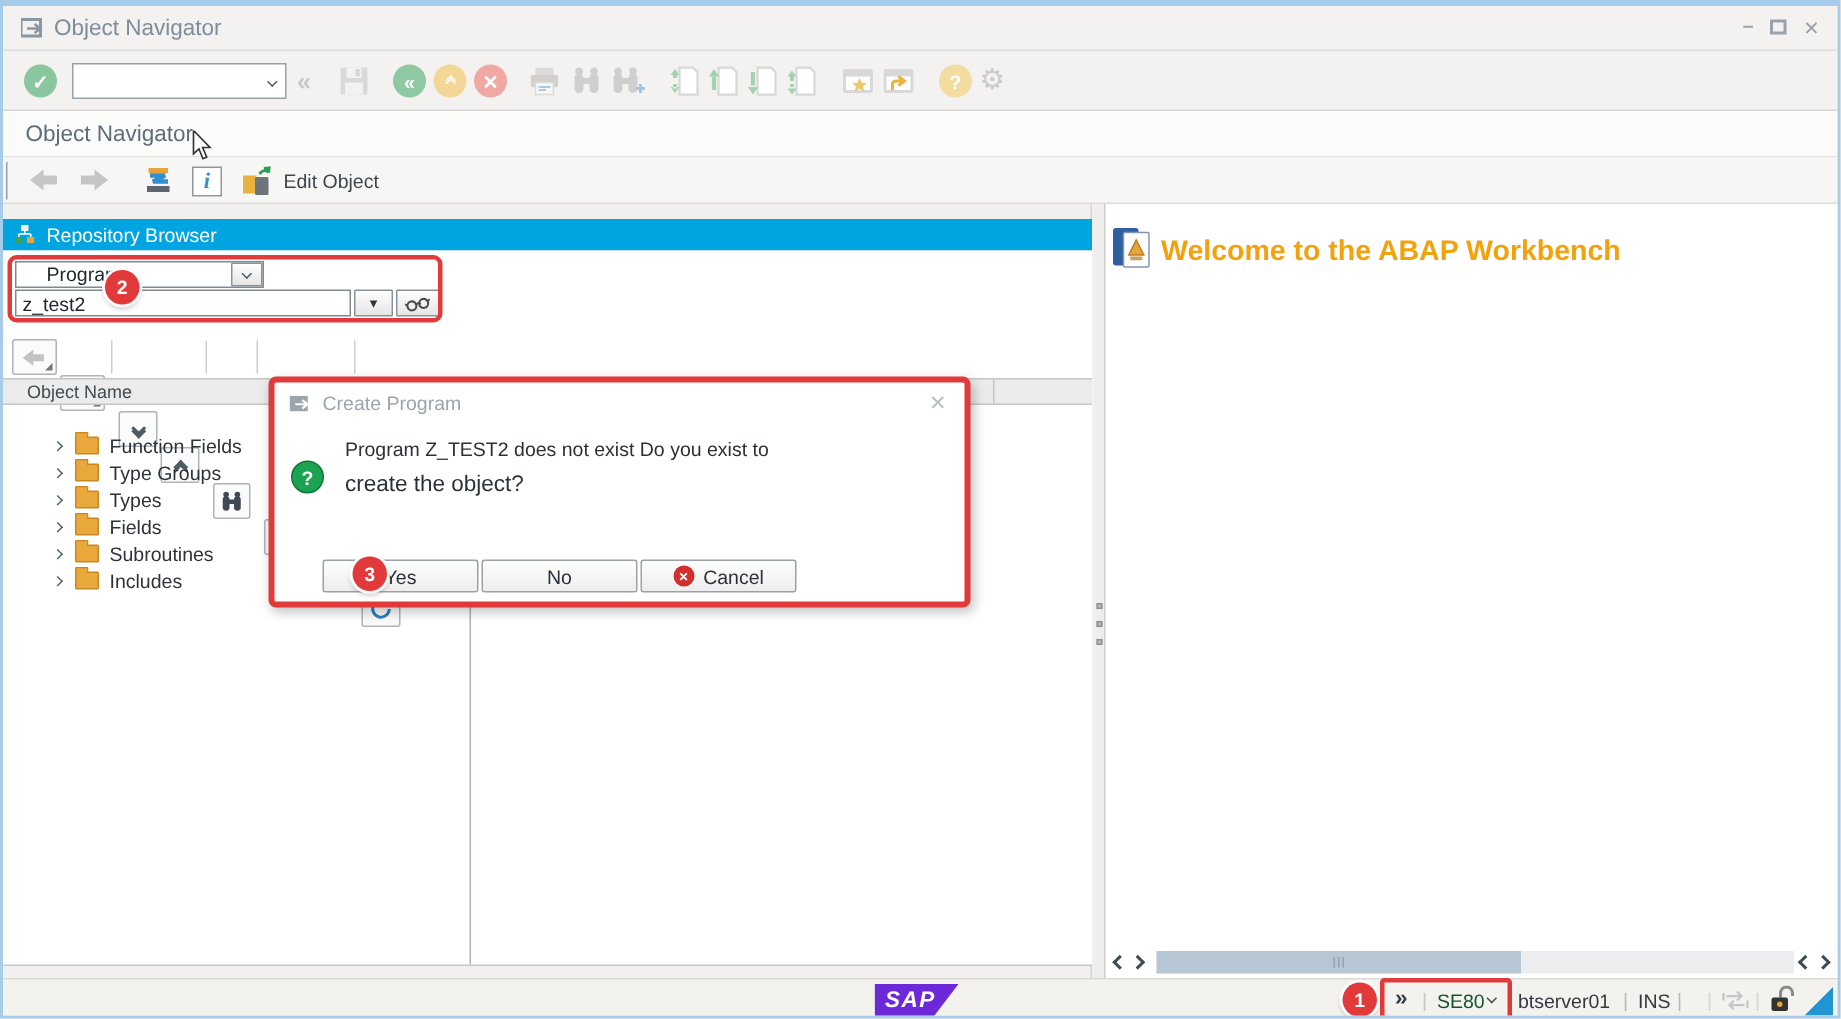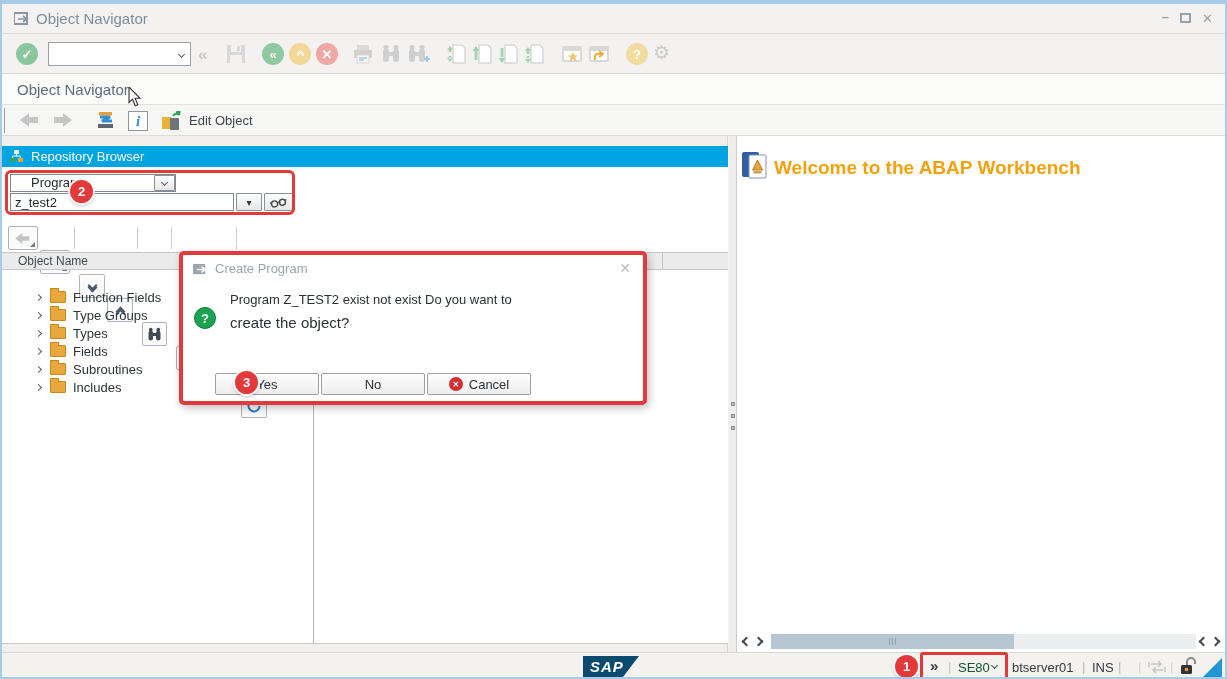--- a/index.html
+++ b/index.html
@@ -65,21 +65,21 @@
   #welcome-title { color:#f2a20d; font-size:19px; font-weight:bold; }
   #splitter { left:727px; top:132px; width:7px; height:516px; background:#efeeec; }
   .grip { width:4px; height:4px; background:#b9b9b9; border:1px solid #8f8f8f; margin:4px 0; }
   
   .sb-track { background:#ecedee; }
   .sb-thumb { background:#b6c6d3; display:flex; align-items:center; justify-content:center; gap:2px; }
   .sb-thumb i { display:block; width:1px; height:7px; background:#8fa3b2; }
   
   #statusbar { left:0; top:648px; width:100%; height:29px; background:#f3f2ef; border-top:1px solid #dbd9d6; }
   #statusbar .s { font-size:13px; color:#33393f; }
-  .saplogo { background:#0c4a6e; clip-path:polygon(0 0,100% 0,70% 100%,0 100%); color:#ffffff; font-weight:bold;
+  .saplogo { background:#6d28d9; clip-path:polygon(0 0,100% 0,70% 100%,0 100%); color:#ffffff; font-weight:bold;
              font-style:italic; font-size:15px; line-height:22px; padding-left:7px; letter-spacing:1px; }
   .tri-corner { width:0; height:0; border-bottom:19px solid #2196d3; border-left:19px solid transparent; }
   svg { display:block; }
 </style>
 </head>
 <body>
 
 <div id="root">
 
   <div class="abs" id="titlebar">
@@ -403,21 +403,21 @@
           <rect x="0" y="1" width="13" height="11" fill="#9aa5ae"></rect>
           <path d="M4 7 h8 M9 4 l4 3 -4 3" fill="none" stroke="#fff" stroke-width="1.6"></path>
         </svg>
     </span>
     <span class="abs title" style="left:32px;top:6px;">Create Program</span>
     <span class="abs" style="right:12px;top:5px;color:#b7bfc5;font-size:14px;">✕</span>
 
     <div class="abs circle" style="left:11px;top:52px;background:#1ba351;border:1px solid #0d7a38;width:22px;height:22px;">
       <span>?</span>
     </div>
-    <span class="abs" style="left:47px;top:37px;font-size:13px;color:#2b3136;">Program Z_TEST2 exist not exist Do you want to</span>
+    <span class="abs" style="left:47px;top:37px;font-size:13px;color:#2b3136;">Program Z_TEST2 does not exist Do you exist to</span>
     <span class="abs" style="left:47px;top:59px;font-size:15px;color:#2b3136;">create the object?</span>
 
     <div class="abs dlgbtn" style="left:32px;top:118px;">
       <span>Yes</span>
     </div>
     <div class="abs dlgbtn" style="left:138px;top:118px;">
       <span>No</span>
     </div>
     <div class="abs dlgbtn" style="left:244px;top:118px;">
       <span class="circle" style="width:14px;height:14px;background:#d32f2f;font-size:8px;">

